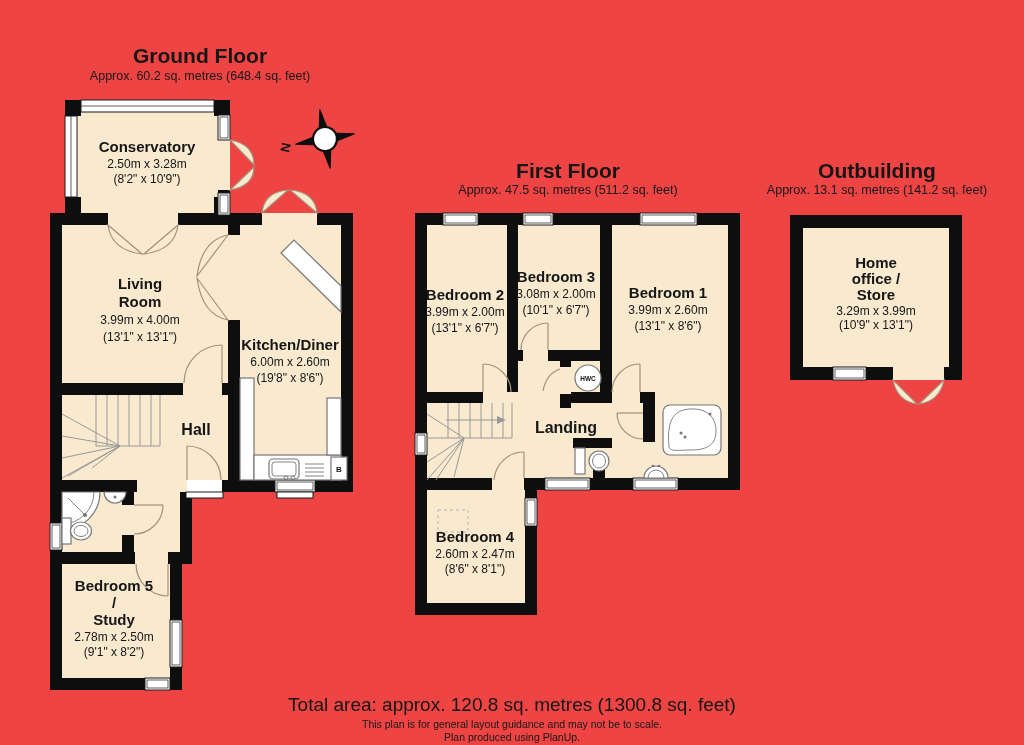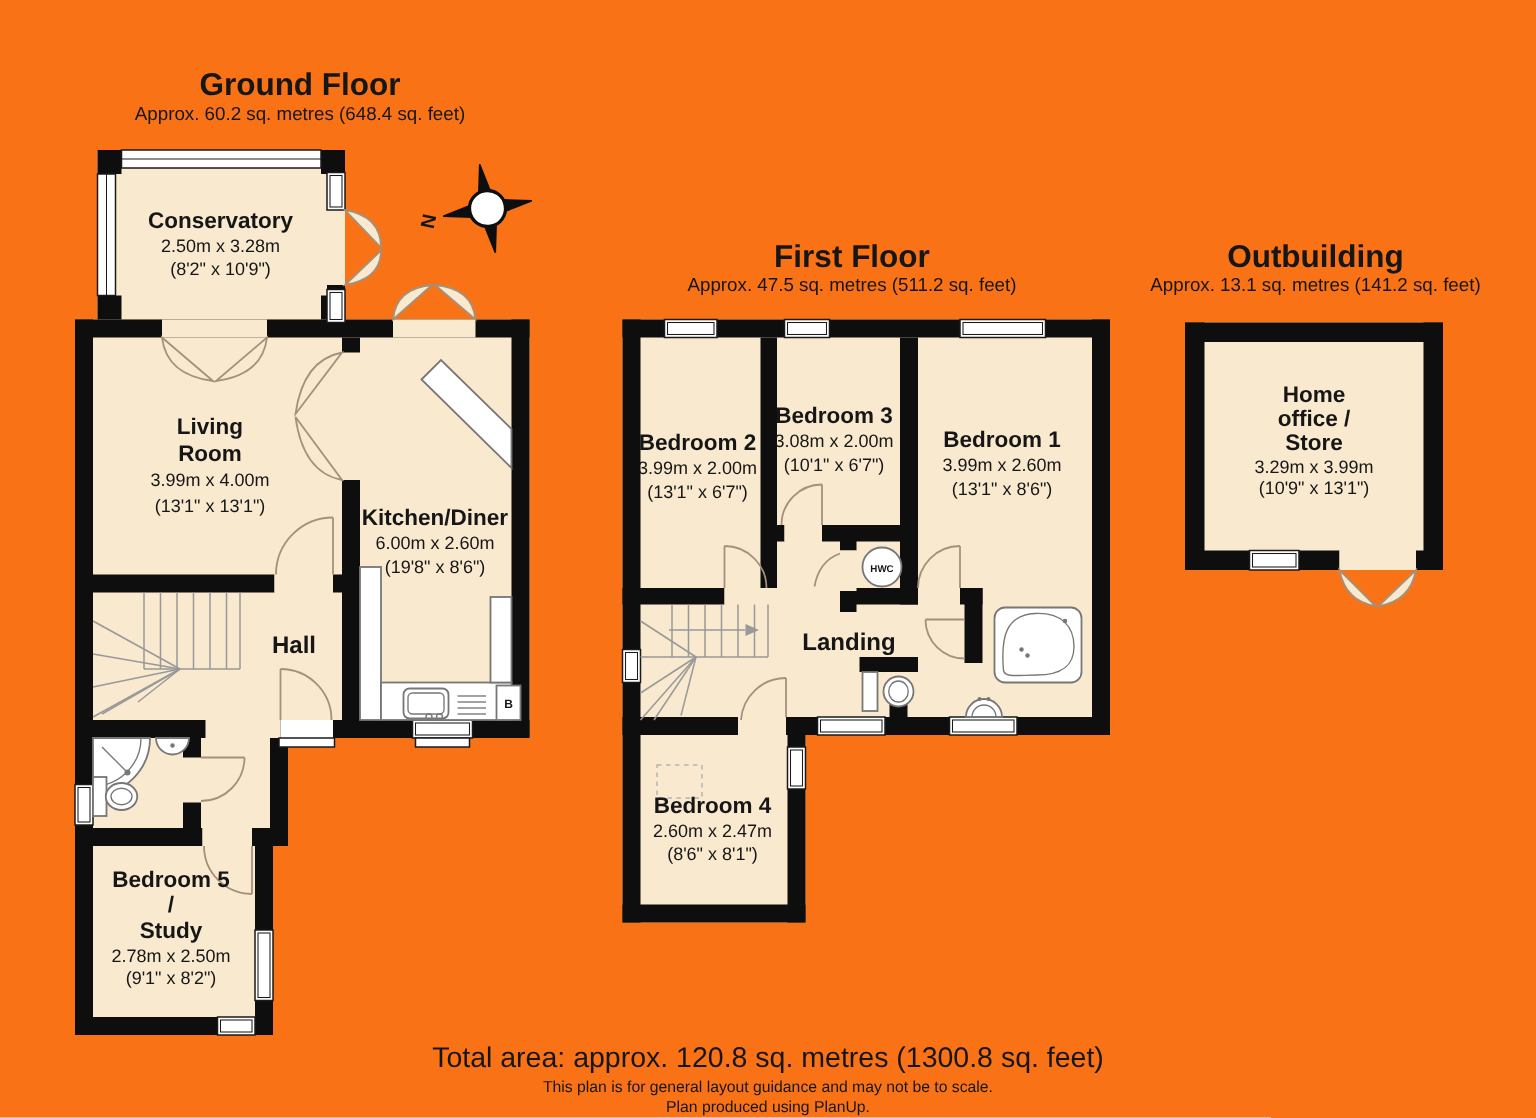--- a/index.html
+++ b/index.html
@@ -1,16 +1,16 @@
 <!DOCTYPE html>
 <html><head>
 <meta charset="utf-8">
 <style>
   html,body{margin:0;padding:0;background:#fff}
-  #stage{position:relative;width:1024px;height:745px;background:#f97316;overflow:hidden}
+  #stage{position:relative;width:1024px;height:745px;background:#ef4444;overflow:hidden}
   svg{display:block}
   .wall{fill:#0e0e0e}
   .room{fill:#f8e9cf}
   .win{fill:#ffffff;stroke:#1a1a1a;stroke-width:1}
   .wline{fill:none;stroke:#1a1a1a;stroke-width:0.7}
   .arc{fill:none;stroke:#a5907a;stroke-width:1.2}
   .leaf{stroke:#a5907a;stroke-width:1.2}
   .petal{fill:#f8e9cf;stroke:#a5907a;stroke-width:1.2}
   .fx{fill:#ffffff;stroke:#777;stroke-width:1.2}
   .fxl{fill:none;stroke:#777;stroke-width:0.9}

